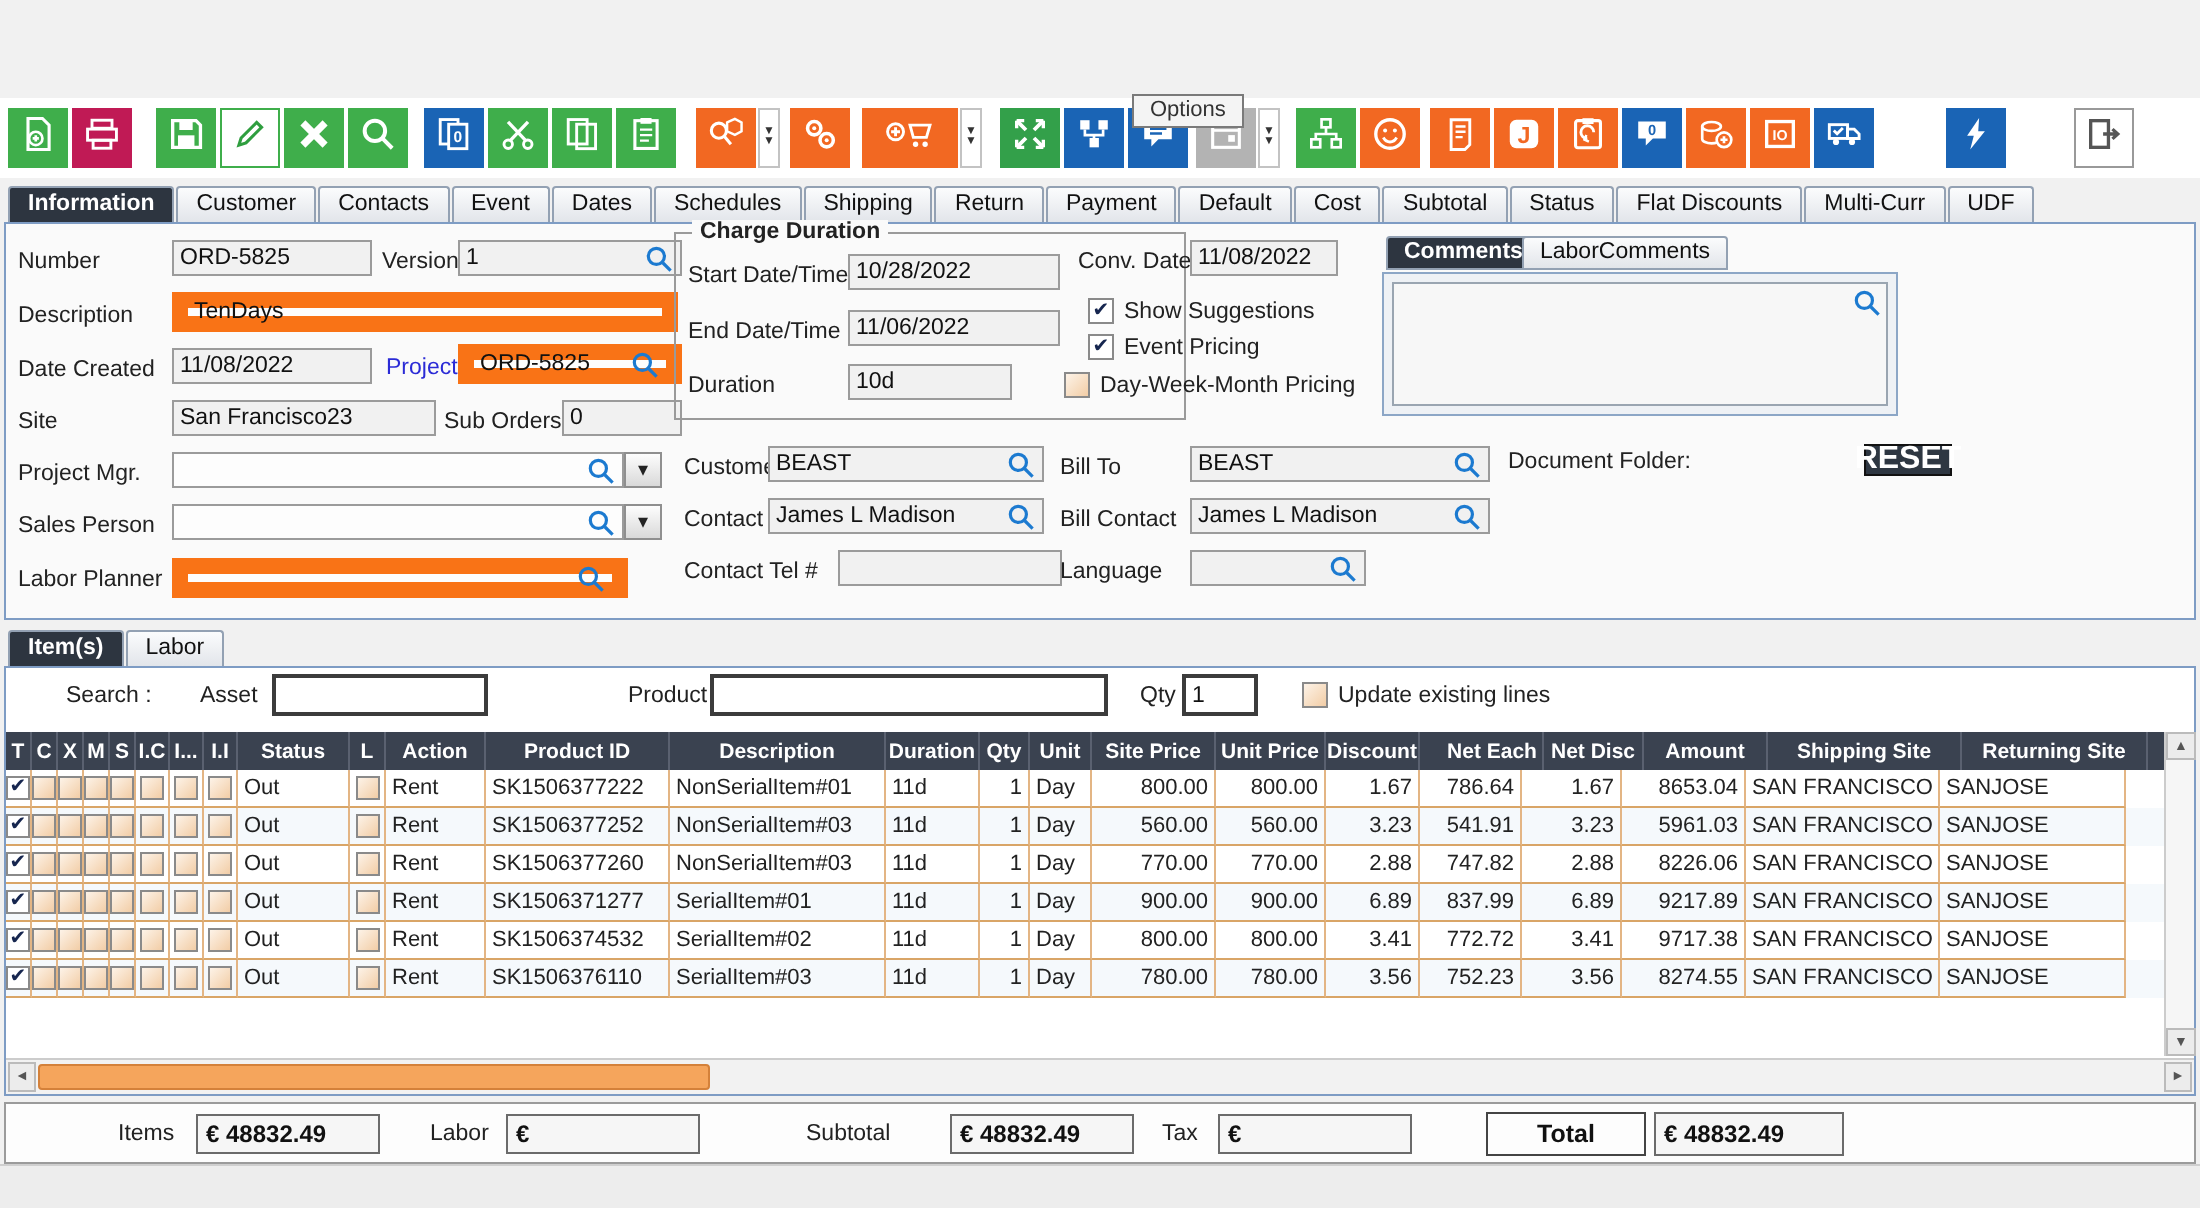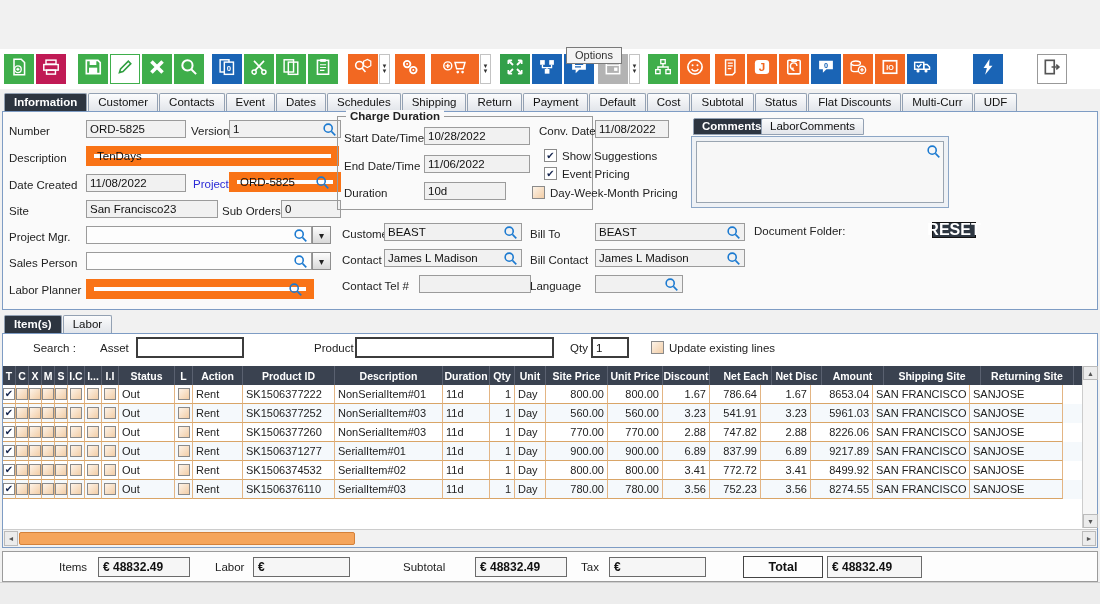--- a/index.html
+++ b/index.html
@@ -784,21 +784,21 @@
           <div class="tcell" style="width: 92px;">SK1506374532</div>
           <div class="tcell" style="width: 108px;">SerialItem#02</div>
           <div class="tcell" style="width: 47px;">11d</div>
           <div class="tcell r" style="width: 25px;">1</div>
           <div class="tcell" style="width: 31px;">Day</div>
           <div class="tcell r" style="width: 62px;">800.00</div>
           <div class="tcell r" style="width: 55px;">800.00</div>
           <div class="tcell r" style="width: 47px;">3.41</div>
           <div class="tcell r" style="width: 51px;">772.72</div>
           <div class="tcell r" style="width: 50px;">3.41</div>
-          <div class="tcell r" style="width: 62px;">8499.92</div>
+          <div class="tcell r" style="width: 62px;">9717.38</div>
           <div class="tcell" style="width: 97px;">SAN FRANCISCO</div>
           <div class="tcell" style="width: 93px;">SANJOSE</div>
         </div>
         <div class="trow">
           <div class="tcell c" style="width: 13px;">
             <span class="cb on"></span>
           </div>
           <div class="tcell c" style="width: 13px;">
             <span class="cb beige"></span>
           </div>

